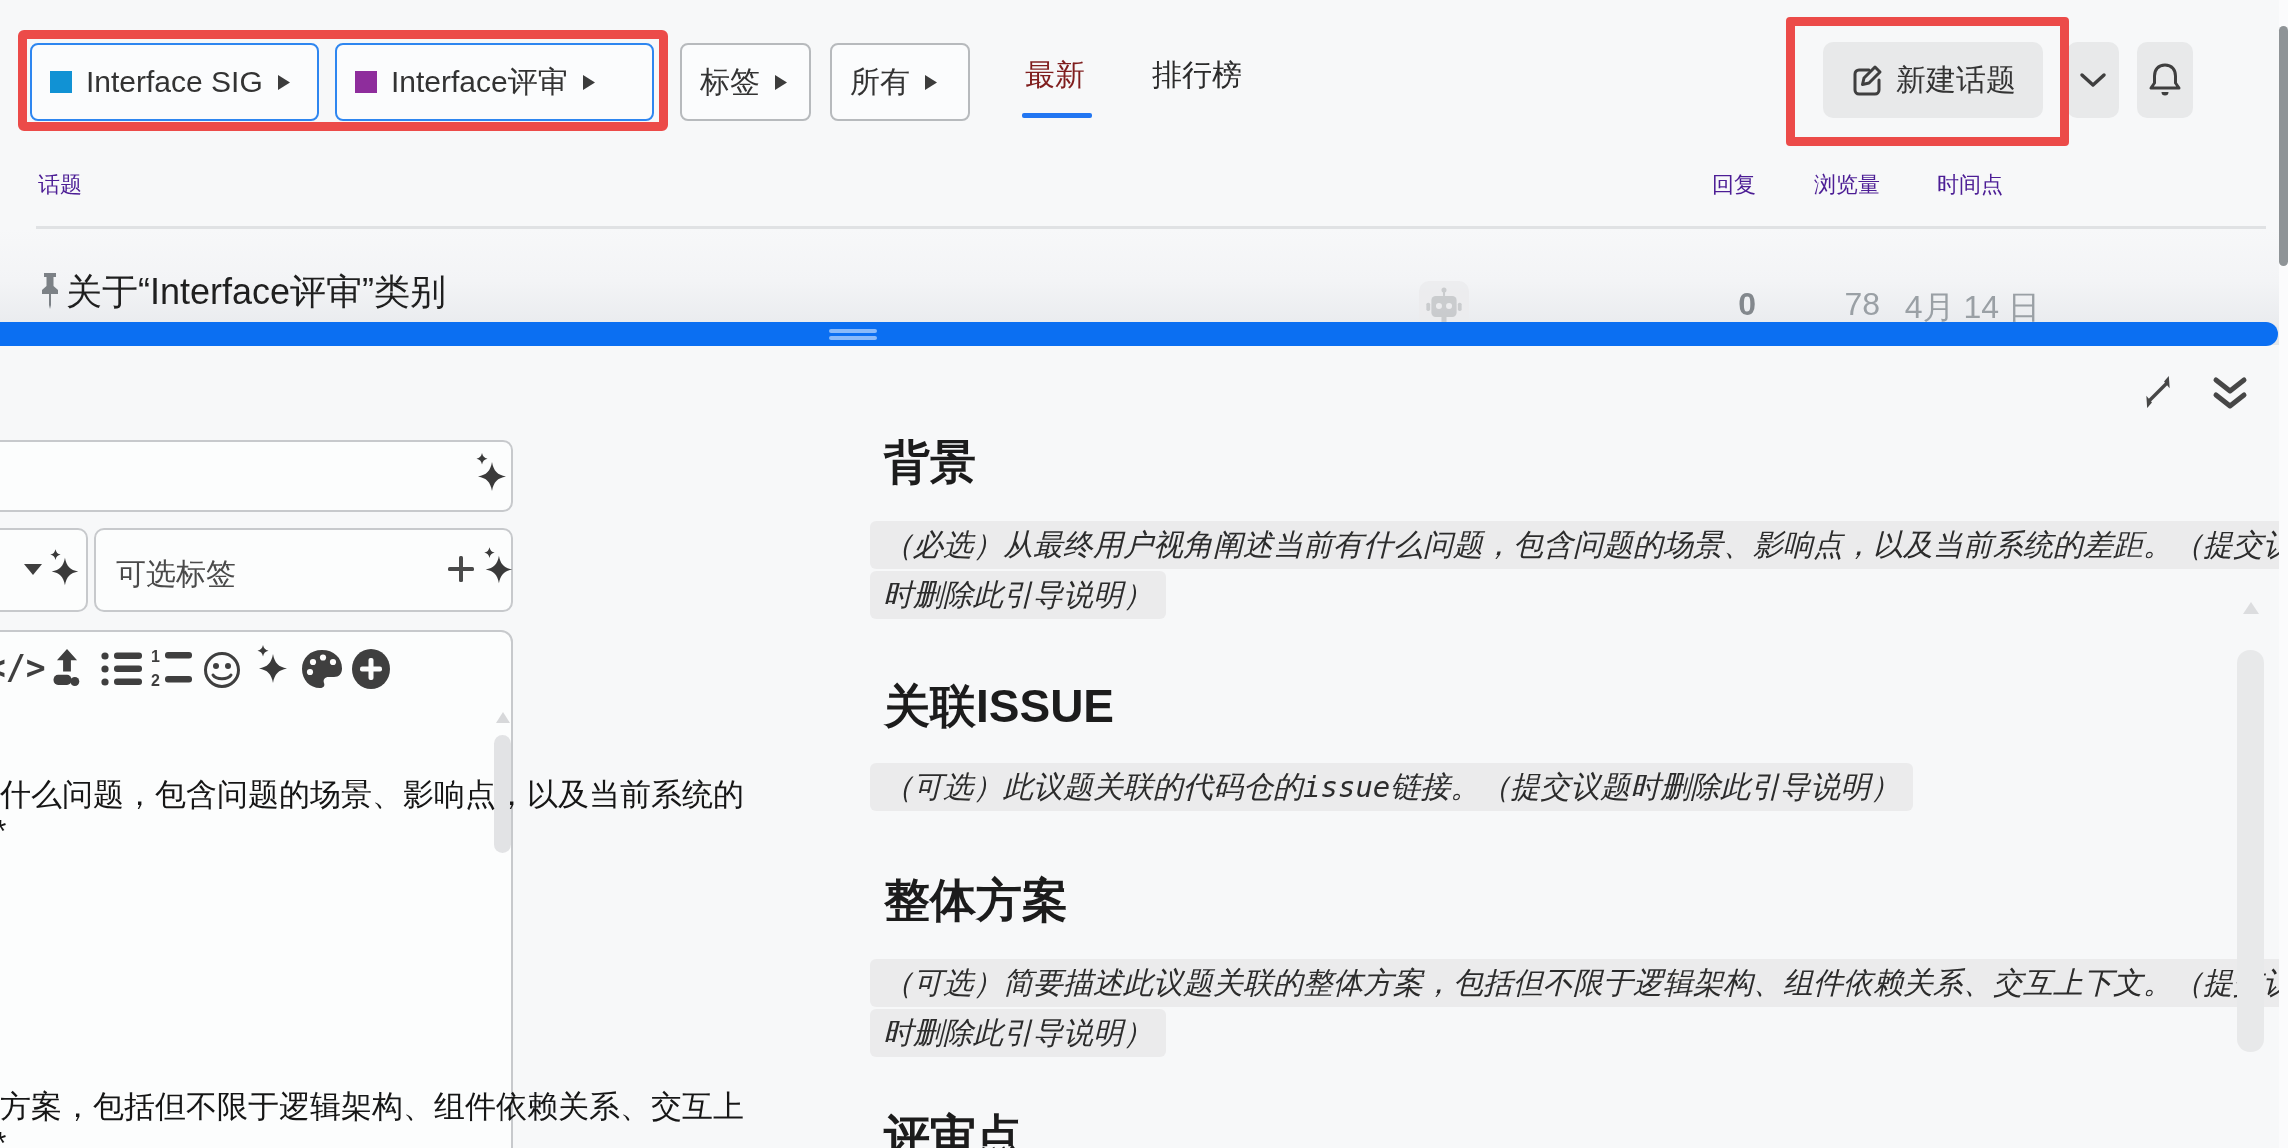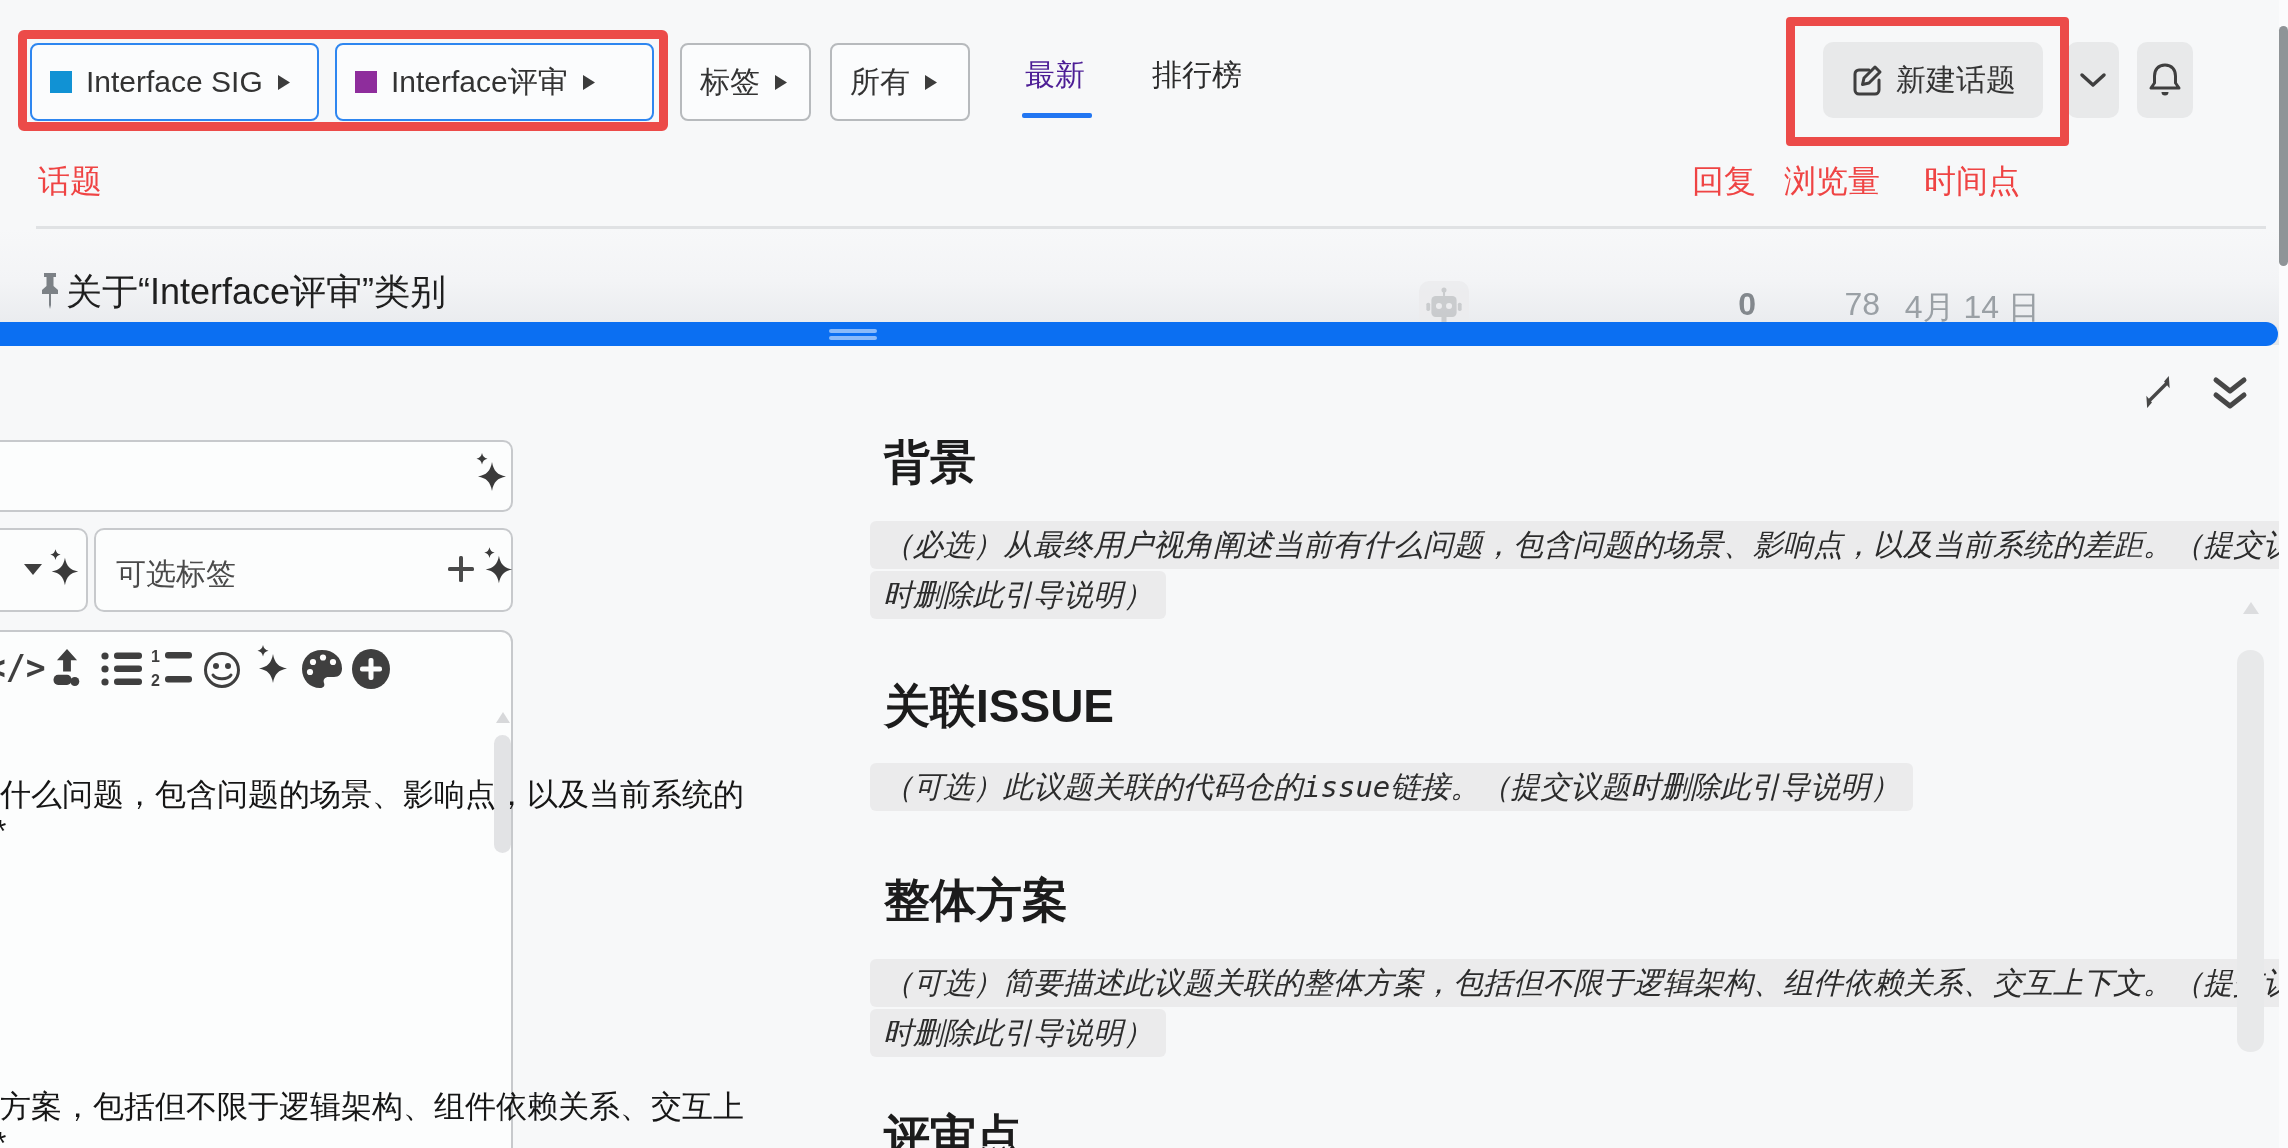--- a/index.html
+++ b/index.html
@@ -14,21 +14,21 @@
   .chip.blue{border:2px solid #2e86f0;}
   .chip.gray{border:2px solid #b7babd;}
   .cat-square{width:22px;height:22px;display:inline-block;flex:0 0 auto;}
   .tri-right{flex:0 0 auto;}
   .tab{position:absolute;font-size:30px;cursor:pointer;}
   .tab-underline{position:absolute;height:5px;background:#2276f2;border-radius:2px;}
   .topbtn{position:absolute;top:42px;height:76px;background:#e8e9ea;border:none;border-radius:10px;
     display:flex;align-items:center;justify-content:center;gap:12px;font-size:30px;color:#333;cursor:pointer;
     font-family:"Liberation Sans", sans-serif;}
   
-  .th{position:absolute;top:160px;font-size:32px;color:#ef4444;}
+  .th{position:absolute;top:170px;font-size:22px;color:#4c1d95;}
   .divider{position:absolute;left:36px;top:226px;width:2230px;height:3px;background:#e0e2e4;}
   .row-strip{position:absolute;left:0;top:229px;width:2288px;height:116px;
     background:linear-gradient(180deg,#f7f8f9 0%,#f3f4f6 45%,#eaecef 80%,#e3e6e9 100%);}
   .topic-title{position:absolute;left:66px;top:268px;font-size:36px;color:#1f1f1f;cursor:pointer;}
   .cell{position:absolute;top:286px;font-size:32px;text-align:right;}
   .avatar{position:absolute;left:1419px;top:281px;width:50px;height:50px;background:#ececee;border-radius:10px;
     opacity:.85;display:flex;align-items:center;justify-content:center;}
   
   .blue-bar{position:absolute;left:0;top:322px;width:2278px;height:24px;background:#0b6ff2;
     border-radius:0 12px 12px 0;z-index:5;cursor:row-resize;}
@@ -76,21 +76,21 @@
       </svg>
   </div>
 
   <div class="chip gray" style="left:830px;top:43px;width:140px;">
     <span>所有</span>
     <svg class="tri-right icon" width="14" height="17" viewBox="0 0 14 17">
         <polygon points="1,1 13,8.5 1,16" fill="#3c3c3c"></polygon>
       </svg>
   </div>
 
-  <div class="tab" style="left:1025px;top:55px;color:#4c1d95;">最新</div>
+  <div class="tab" style="left:1025px;top:55px;color:#7f1d1d;">最新</div>
   <div class="tab-underline" style="left:1022px;top:113px;width:70px;"></div>
   <div class="tab" style="left:1152px;top:55px;color:#2b2b2b;">排行榜</div>
 
   <button class="topbtn" style="left:1823px;width:220px;">
     <svg class="icon" width="34" height="34" viewBox="0 0 34 34">
       <path d="M29 17 v10 a4 4 0 0 1 -4 4 H9 a4 4 0 0 1 -4 -4 V11 a4 4 0 0 1 4 -4 h10" fill="none" stroke="#3f3f3f" stroke-width="3" stroke-linecap="round"></path>
       <path d="M14 15 L25 4 l5 5 L19 20 l-6.5 1.5 z" fill="none" stroke="#3f3f3f" stroke-width="3" stroke-linejoin="round"></path>
     </svg>
     <span>新建话题</span>
   </button>
@@ -105,21 +105,21 @@
   <button class="topbtn" style="left:2137px;width:56px;">
     <svg class="icon" width="36" height="38" viewBox="0 0 36 38">
       <path d="M18 4 c-7 0 -10.5 5 -10.5 11 v7 l-3.5 5 h28 l-3.5 -5 v-7 c0 -6 -3.5 -11 -10.5 -11 z" fill="none" stroke="#3f3f3f" stroke-width="3" stroke-linejoin="round"></path>
       <path d="M14.5 31 a3.5 3.5 0 0 0 7 0" fill="#3f3f3f"></path>
     </svg>
   </button>
 
   <div class="th" style="left:38px;">话题</div>
   <div class="th" style="left:1656px;width:100px;text-align:right;">回复</div>
   <div class="th" style="left:1780px;width:100px;text-align:right;">浏览量</div>
-  <div class="th" style="left:1920px;width:100px;text-align:right;">时间点</div>
+  <div class="th" style="left:1920px;width:100px;text-align:center;">时间点</div>
   <div class="divider"></div>
 
   <div class="row-strip"></div>
   <svg class="abs icon" style="left:38px;top:272px;" width="24" height="38" viewBox="0 0 24 38">
     <path d="M6 1 h12 v4 h-2.5 v9 l4.5 4 v4 h-7 v11 l-1 4 -1 -4 V22 H4 v-4 l4.5 -4 V5 H6 z" fill="#7c8186"></path>
   </svg>
   <div class="topic-title">关于“Interface评审”类别</div>
 
   <div class="avatar">
     <svg class="icon" width="42" height="42" viewBox="0 0 50 50">

